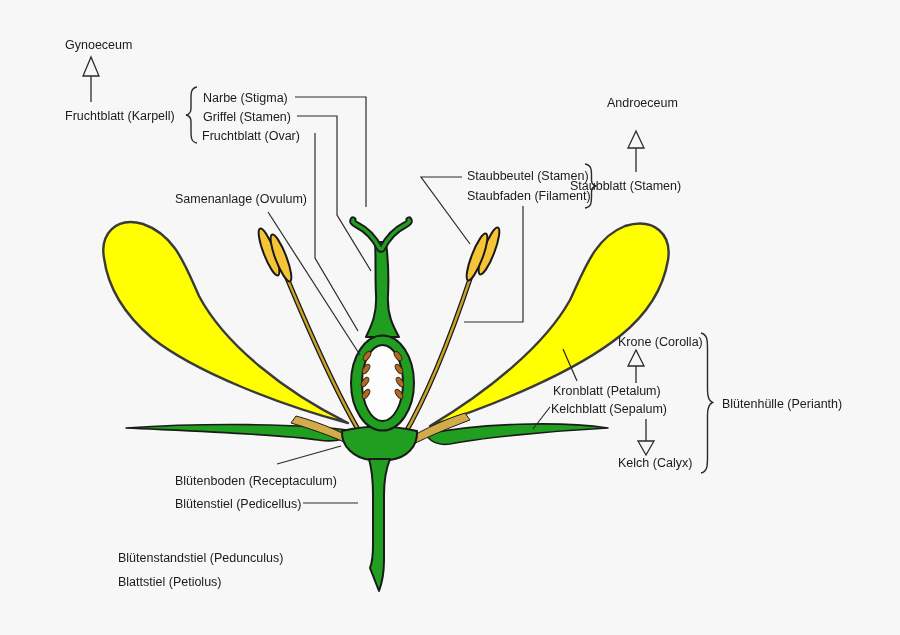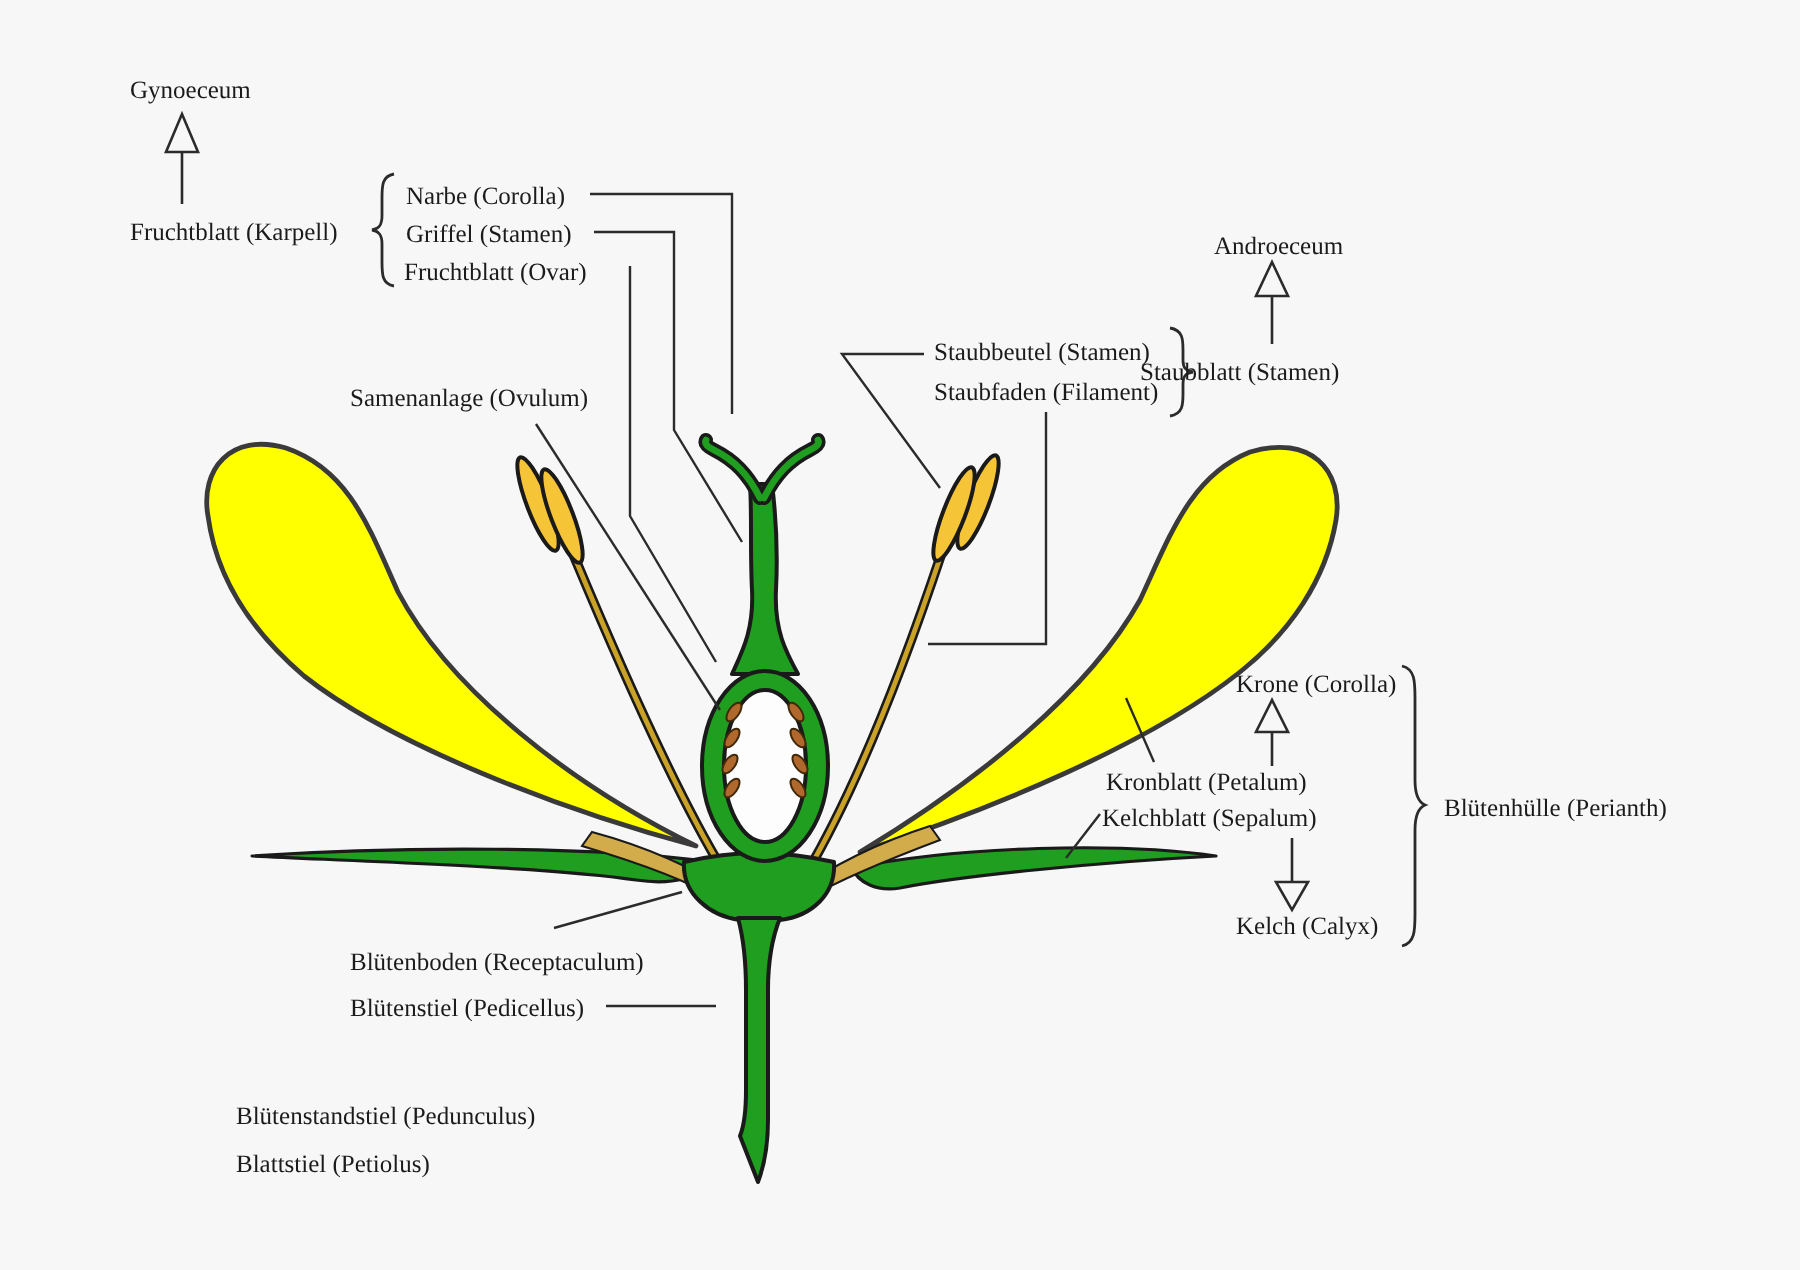--- a/index.html
+++ b/index.html
@@ -1,20 +1,20 @@
 <!DOCTYPE html>
 <html><head>
 <meta charset="utf-8">
 <style>
   html,body{margin:0;padding:0;}
   #stage{
     position:relative;
     width:900px;height:635px;
     background:#f7f7f7;
-    font-family:Liberation Serif, serif;
+    font-family:Liberation Sans, sans-serif;
     overflow:hidden;
   }
   #art{position:absolute;left:0;top:0;}
   .lbl{
     position:absolute;
     font-size:12.5px;
     line-height:14px;
     color:#1b1b1b;
     white-space:nowrap;
   }
@@ -118,27 +118,27 @@
 
     <g fill="none" stroke="#2b2b2b" stroke-width="1.4">
       <path d="M197,87 C191,88 191,93 191,99 L191,108 C191,112.5 189.5,114.5 186,115 C189.5,115.5 191,117.5 191,122 L191,131 C191,137 191,142 197,143"></path>
       <path d="M585,164 C591.5,165 591.5,170 591.5,175 L591.5,180 C591.5,184 593,185.5 596.5,186 C593,186.5 591.5,188 591.5,192 L591.5,197 C591.5,202 591.5,207 585,208"></path>
       <path d="M701,333 C707.5,334.5 707.5,341 707.5,349 L707.5,390 C707.5,397 709,401 712.5,402.5 C709,404 707.5,408 707.5,415 L707.5,457 C707.5,465 707.5,471.5 701,473"></path>
     </g>
   </svg>
 
   <div class="lbl" style="left:65px;top:38px">Gynoeceum</div>
   <div class="lbl" style="left:65px;top:109px">Fruchtblatt (Karpell)</div>
-  <div class="lbl" style="left:203px;top:91px">Narbe (Corolla)</div>
+  <div class="lbl" style="left:203px;top:91px">Narbe (Stigma)</div>
   <div class="lbl" style="left:203px;top:110px">Griffel (Stamen)</div>
   <div class="lbl" style="left:202px;top:129px">Fruchtblatt (Ovar)</div>
   <div class="lbl" style="left:175px;top:192px">Samenanlage (Ovulum)</div>
   <div class="lbl" style="left:467px;top:169px">Staubbeutel (Stamen)</div>
   <div class="lbl" style="left:467px;top:189px">Staubfaden (Filament)</div>
-  <div class="lbl" style="left:607px;top:116px">Androeceum</div>
+  <div class="lbl" style="left:607px;top:96px">Androeceum</div>
   <div class="lbl" style="left:570px;top:179px">Staubblatt (Stamen)</div>
   <div class="lbl" style="left:618px;top:335px">Krone (Corolla)</div>
   <div class="lbl" style="left:553px;top:384px">Kronblatt (Petalum)</div>
   <div class="lbl" style="left:551px;top:402px">Kelchblatt (Sepalum)</div>
   <div class="lbl" style="left:618px;top:456px">Kelch (Calyx)</div>
   <div class="lbl" style="left:722px;top:397px">Blütenhülle (Perianth)</div>
   <div class="lbl" style="left:175px;top:474px">Blütenboden (Receptaculum)</div>
   <div class="lbl" style="left:175px;top:497px">Blütenstiel (Pedicellus)</div>
   <div class="lbl" style="left:118px;top:551px">Blütenstandstiel (Pedunculus)</div>
   <div class="lbl" style="left:118px;top:575px">Blattstiel (Petiolus)</div>

